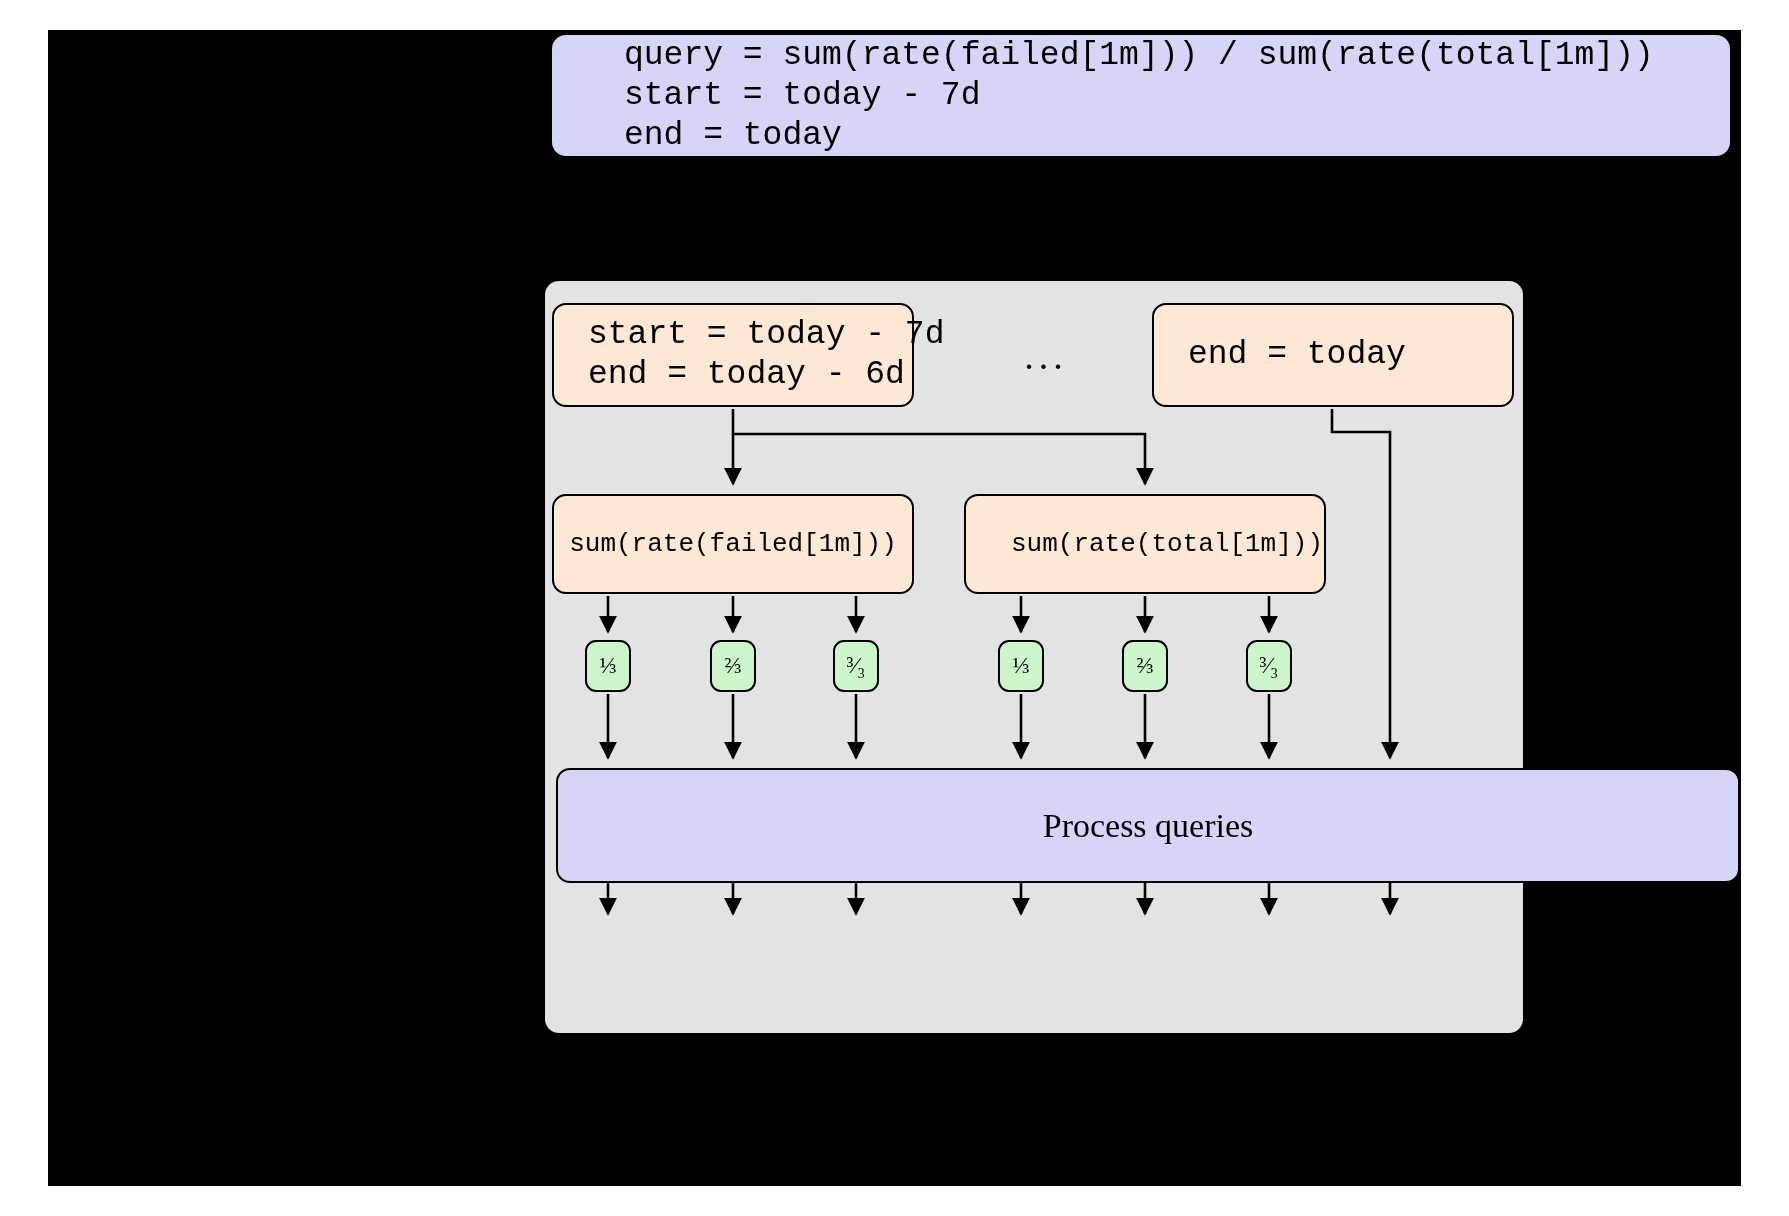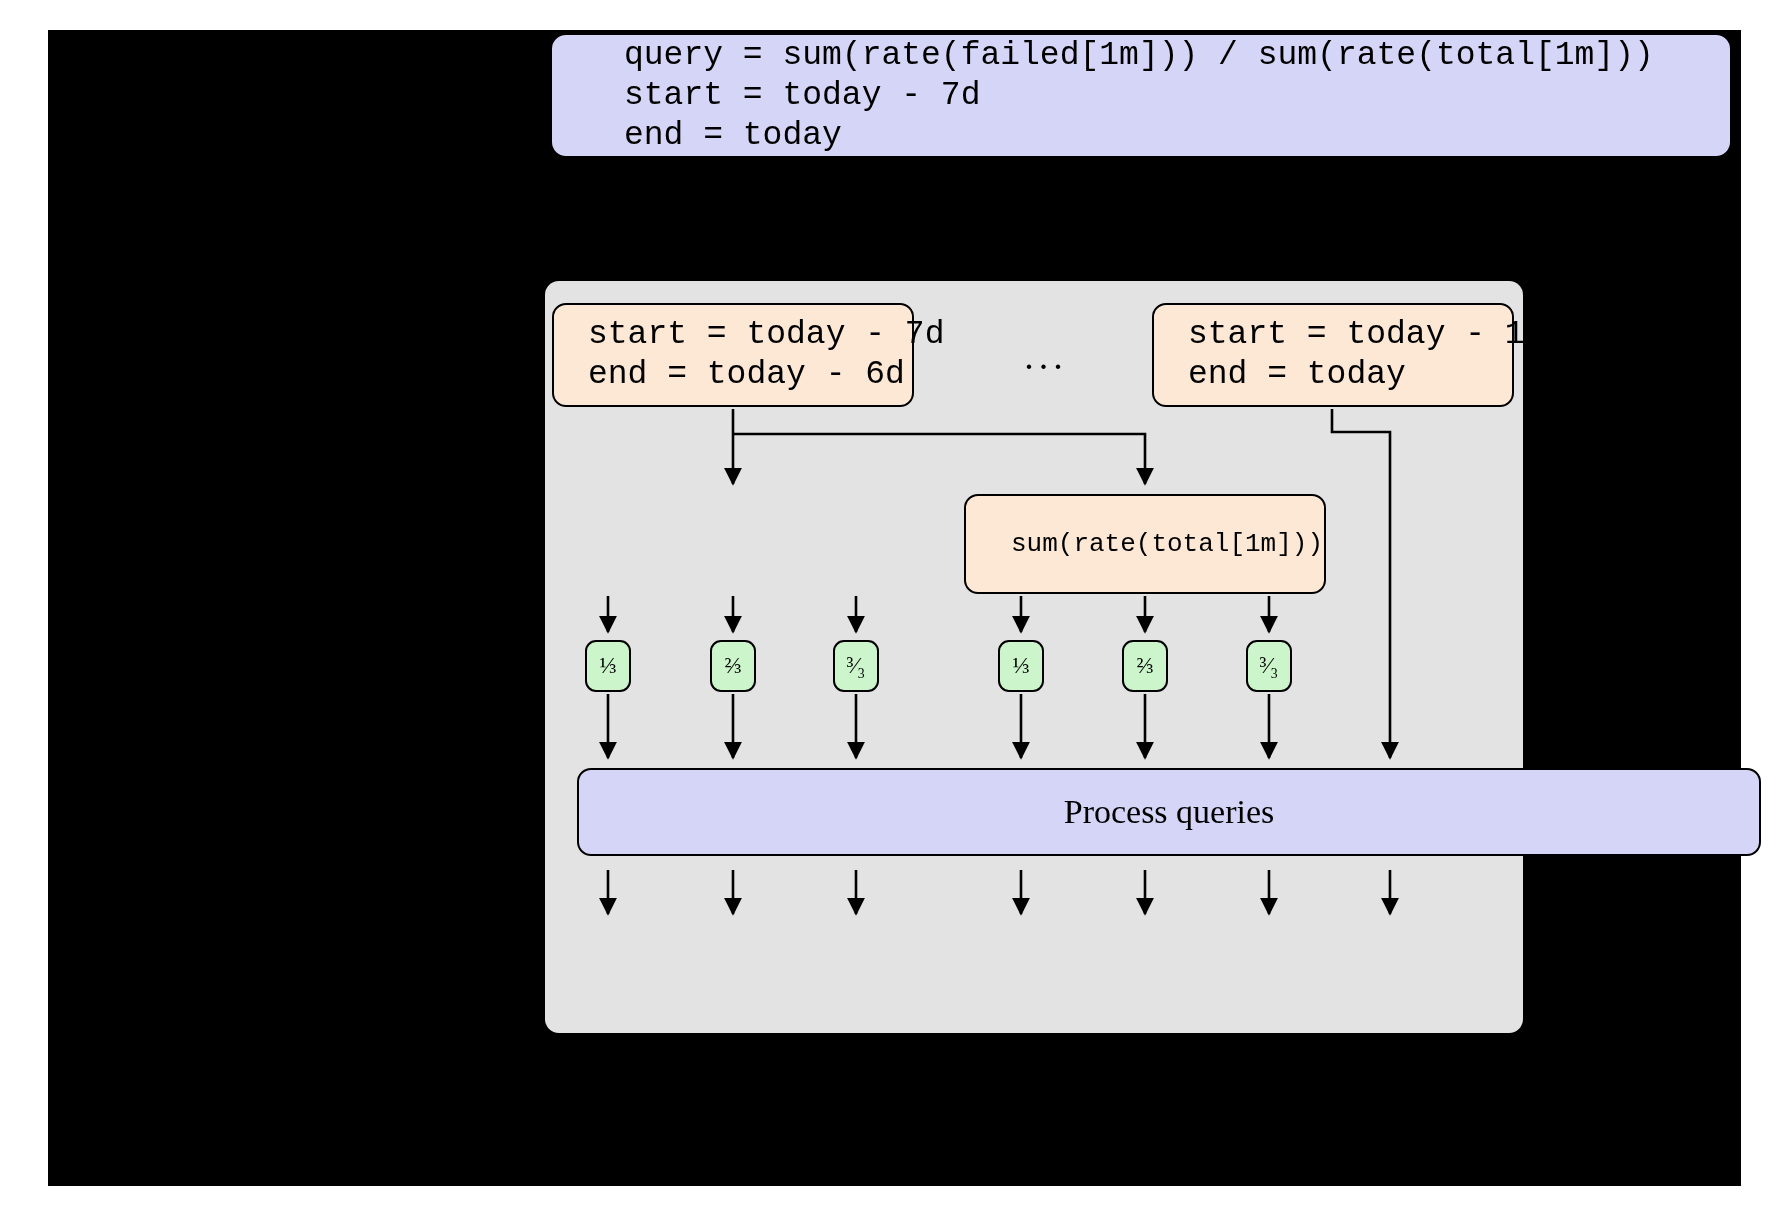--- a/index.html
+++ b/index.html
@@ -113,21 +113,21 @@
 
   
   .stage-box {
     background: #d5d5f7;
     align-items: center;
     justify-content: center;
     font-family: "Liberation Serif", serif;
     font-size: 34px;
     color: #000000;
   }
-  #stage-process   { left: 577px; top: 768px; width: 1184px; height: 88px; }
+  #stage-process   { left: 556px; top: 768px; width: 1184px; height: 115px; }
   #stage-aggregate { left: 548px; top: 924px; width: 1184px; height: 104px; }
 
   svg#wires {
     position: absolute; left: 0; top: 0;
     width: 1789px; height: 1216px;
     pointer-events: none;
   }
 </style>
 </head>
 <body>
@@ -186,24 +186,26 @@
   </div>
 
   <div class="node interval-box" id="interval-first">
     <div class="code">start = today - 7d</div>
     <div class="code">end = today - 6d</div>
   </div>
 
   <div id="ellipsis">...</div>
 
   <div class="node interval-box" id="interval-last">
-    <div class="code">start = today - 1d</div>
     <div class="code">end = today</div>
   </div>
 
+  <div class="node metric-box" id="metric-failed">
+    <div class="code">sum(rate(failed[1m]))</div>
+  </div>
 
   <div class="node metric-box" id="metric-total">
     <div class="code">sum(rate(total[1m]))</div>
   </div>
 
   <div class="chip" style="left:585px;  top:640px;">⅓</div>
   <div class="chip" style="left:710px;  top:640px;">⅔</div>
   <div class="chip" style="left:833px;  top:640px;">³⁄₃</div>
   <div class="chip" style="left:998px;  top:640px;">⅓</div>
   <div class="chip" style="left:1122px; top:640px;">⅔</div>

